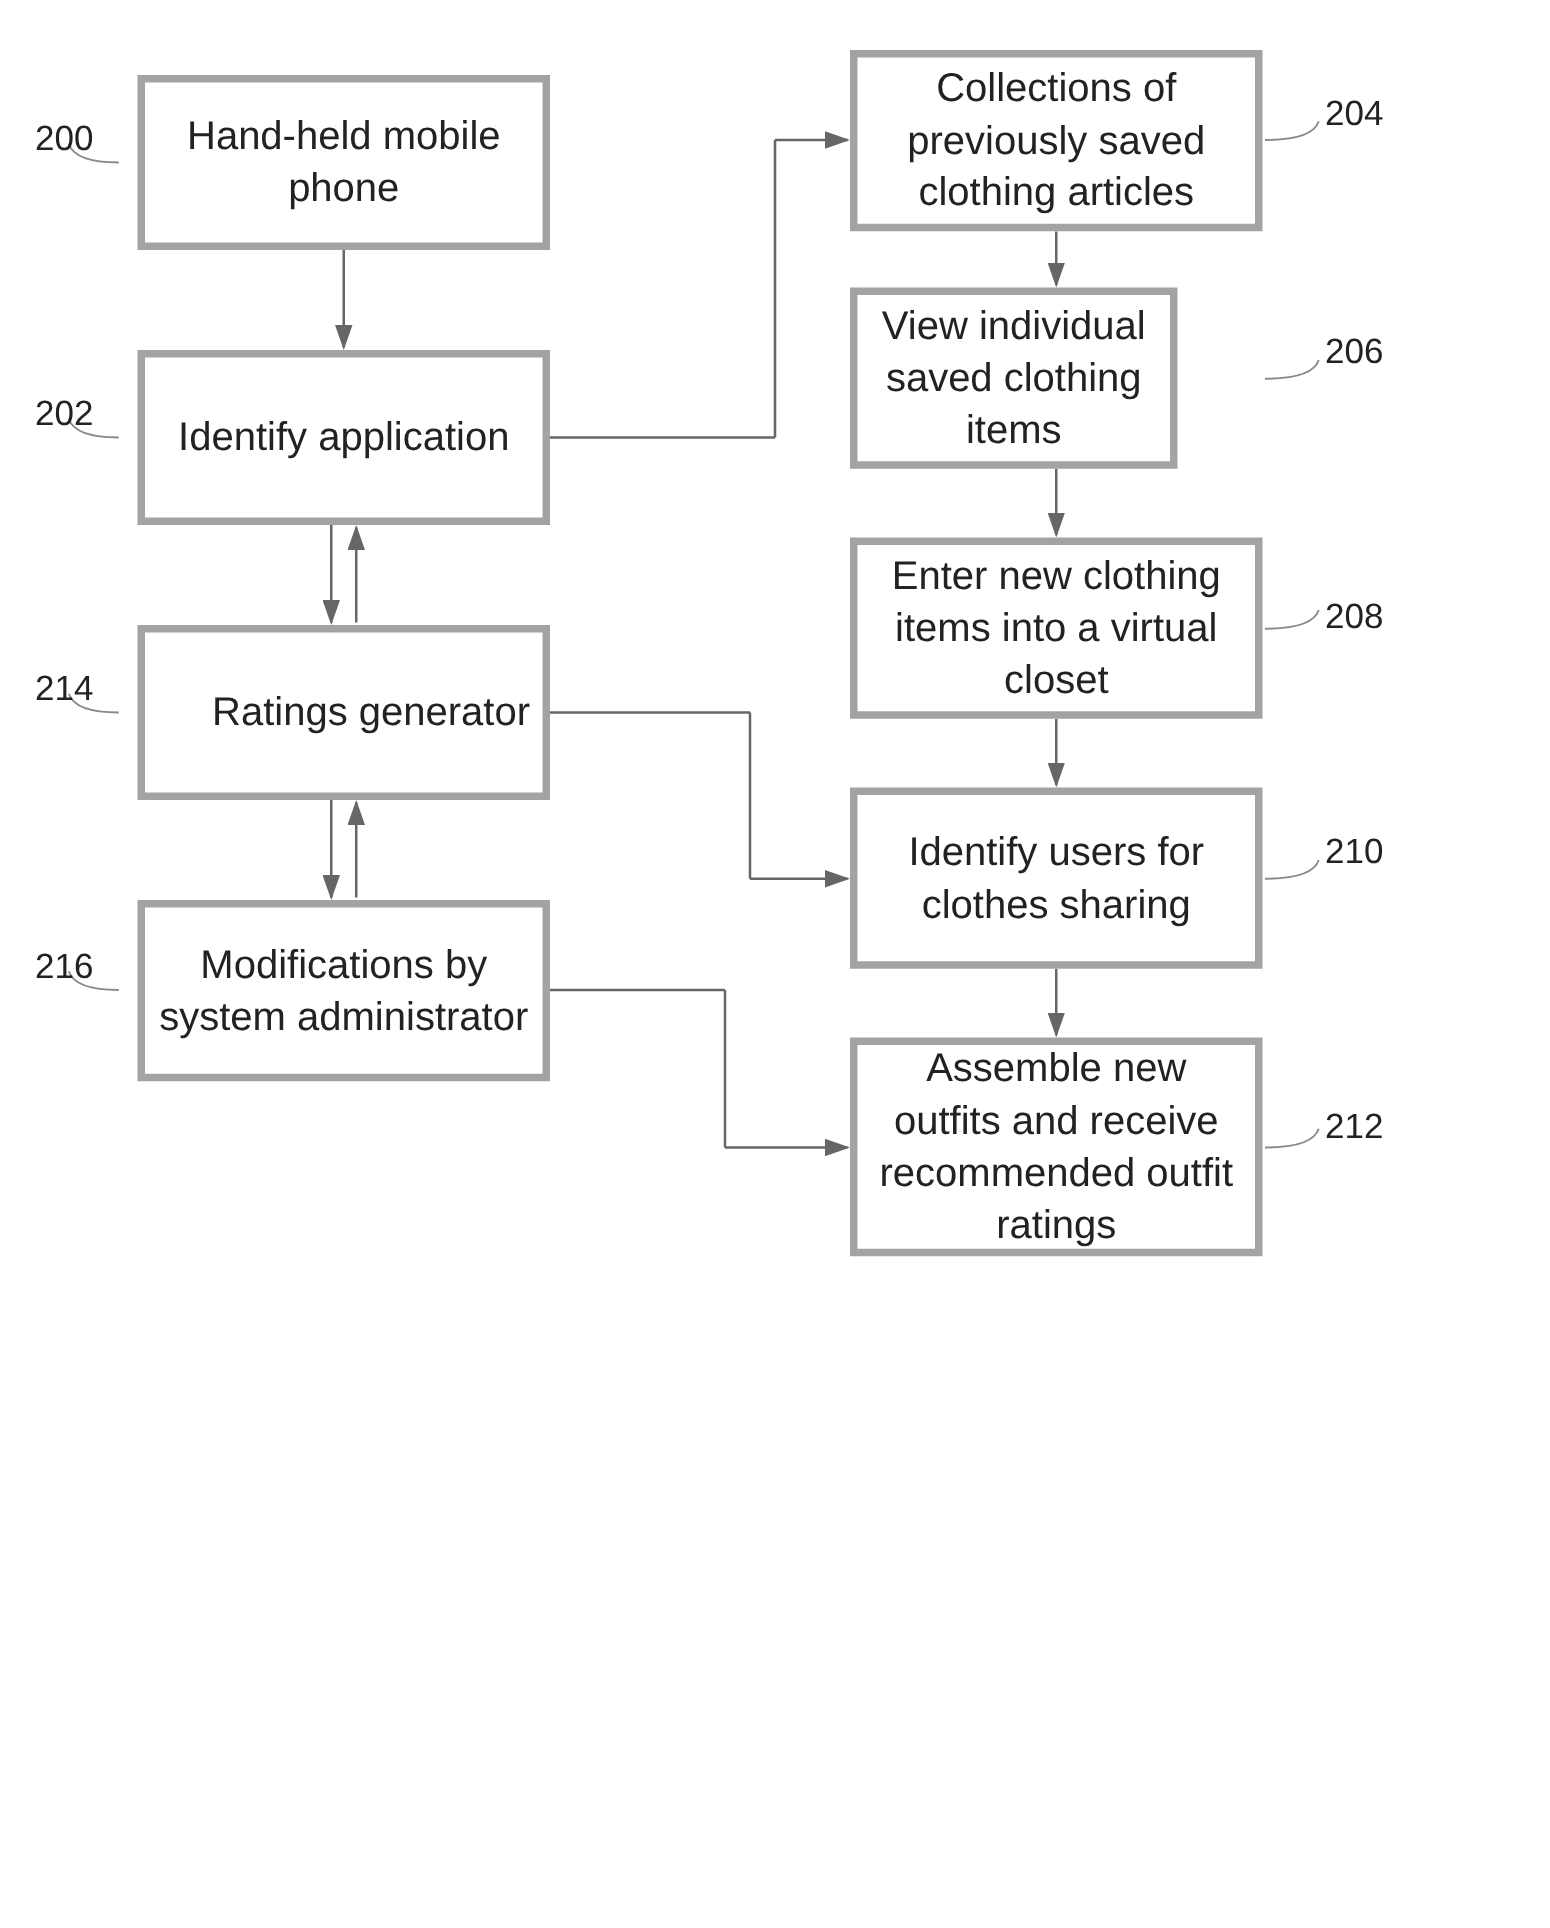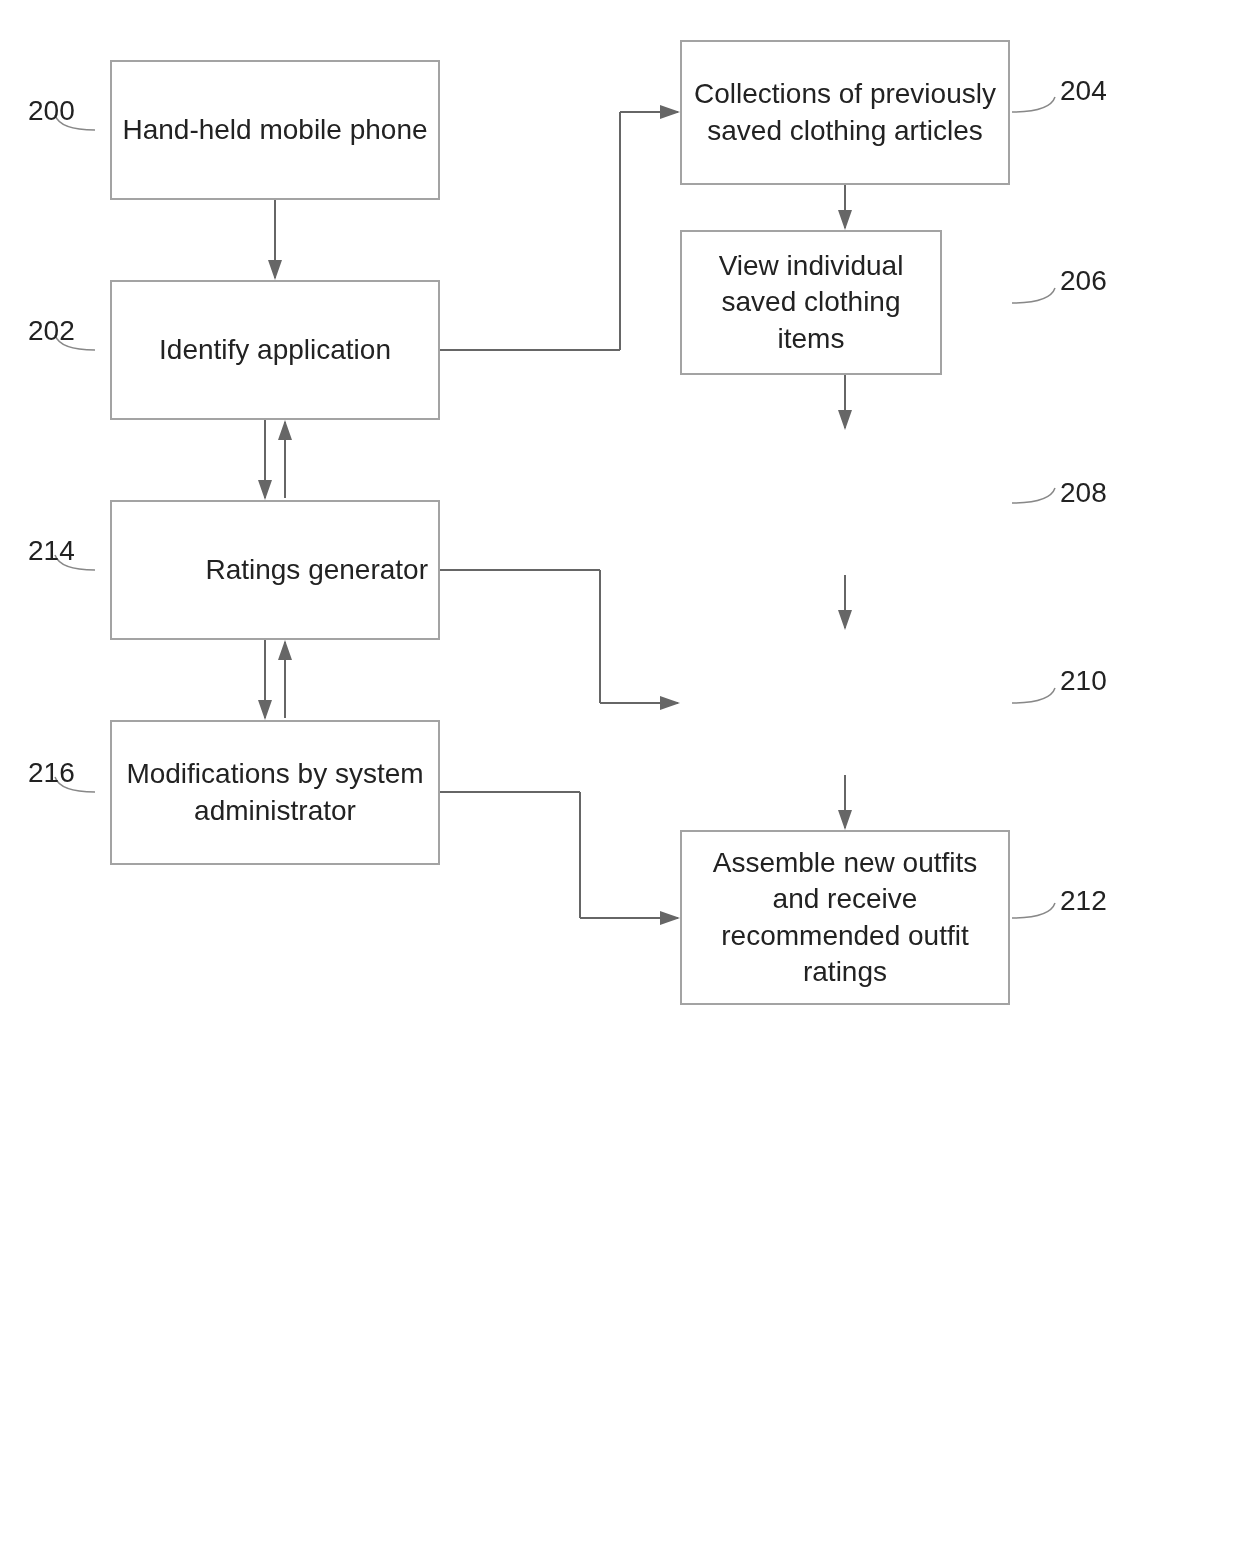--- a/index.html
+++ b/index.html
@@ -15,27 +15,27 @@
     .diagram-container {
       position: absolute;
       top: 0;
       left: 0;
       width: 1240px;
       height: 1542px;
     }
 
     .node {
       position: absolute;
-      border: 2px solid #a3a3a3;
+      border: 6px solid #a3a3a3;
       background: #ffffff;
       display: flex;
       align-items: center;
       justify-content: center;
       text-align: center;
-      font-size: 28px;
+      font-size: 32px;
       line-height: 1.3;
       color: #222;
       padding: 10px;
     }
 
     .label-num {
       position: absolute;
       font-size: 28px;
       font-weight: normal;
       color: #222;
@@ -145,22 +145,28 @@
   <div class="node" style="left:680px; top:40px; width:330px; height:145px;">
     <span>Collections of previously saved clothing articles</span>
   </div>
   <span class="label-num" style="left:1060px; top:75px;">204</span>
 
   <div class="node" style="left:680px; top:230px; width:262px; height:145px;">
     <span>View individual saved clothing items</span>
   </div>
   <span class="label-num" style="left:1060px; top:265px;">206</span>
 
+  <div class="node" style="left:680px; top:430px; width:330px; height:145px;">
+    <span>Enter new clothing items into a virtual closet</span>
+  </div>
   <span class="label-num" style="left:1060px; top:465px;margin-top:12px;">208</span>
 
+  <div class="node" style="left:680px; top:630px; width:330px; height:145px;">
+    <span>Identify users for clothes sharing</span>
+  </div>
   <span class="label-num" style="left:1060px; top:665px;">210</span>
 
   <div class="node" style="left:680px; top:830px; width:330px; height:175px;">
     <span>Assemble new outfits and receive recommended outfit ratings</span>
   </div>
   <span class="label-num" style="left:1060px; top:885px;">212</span>
 
 
 </div>
 

